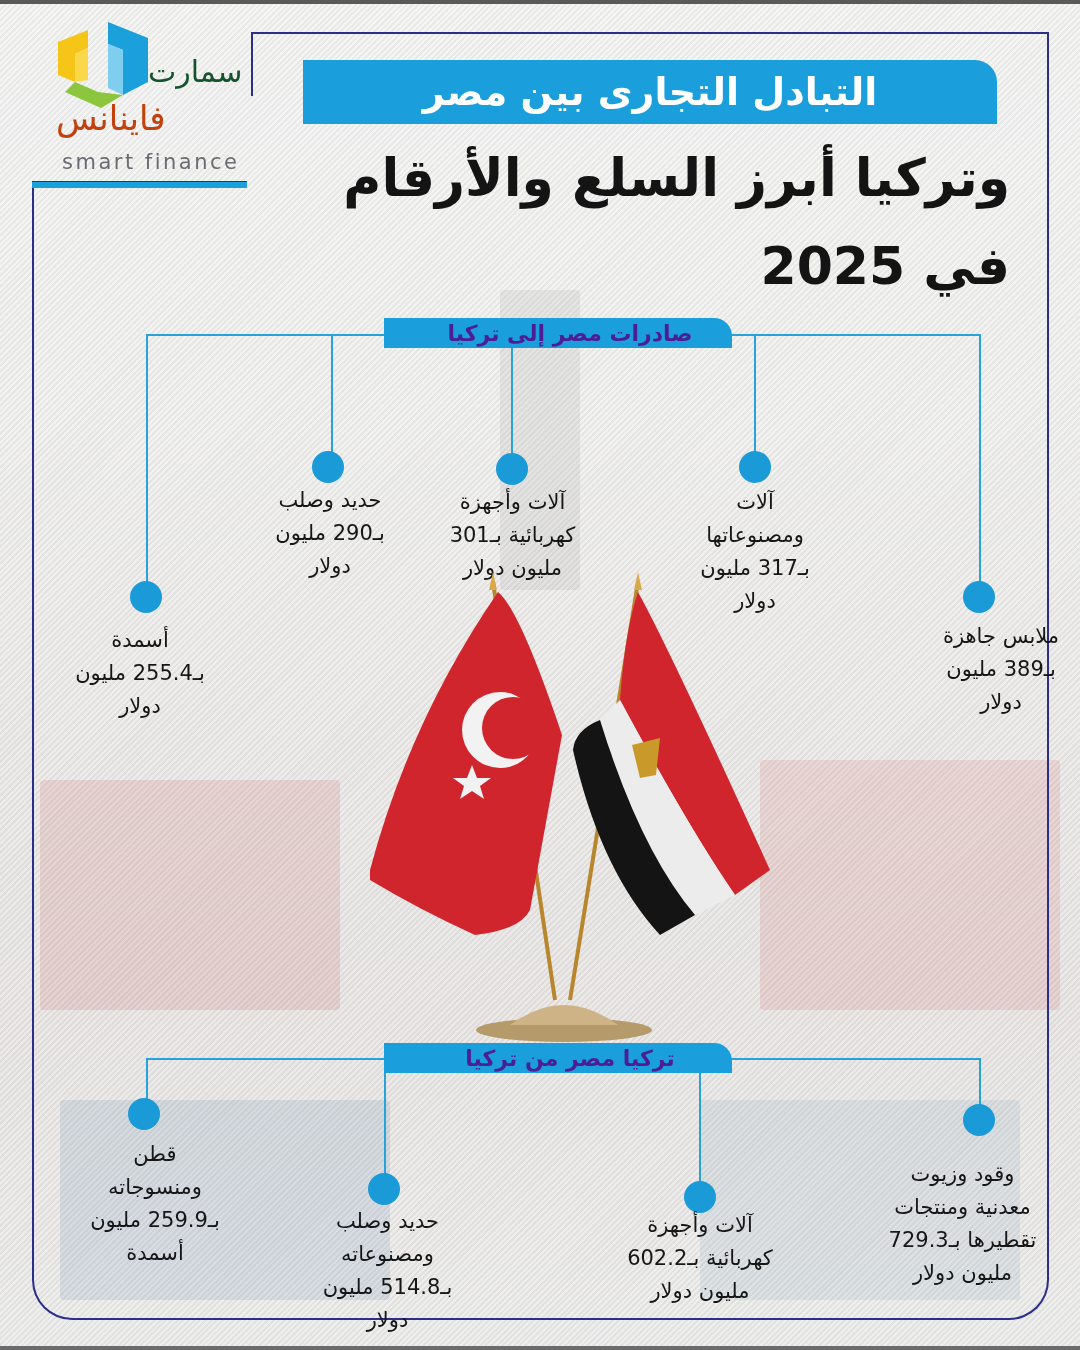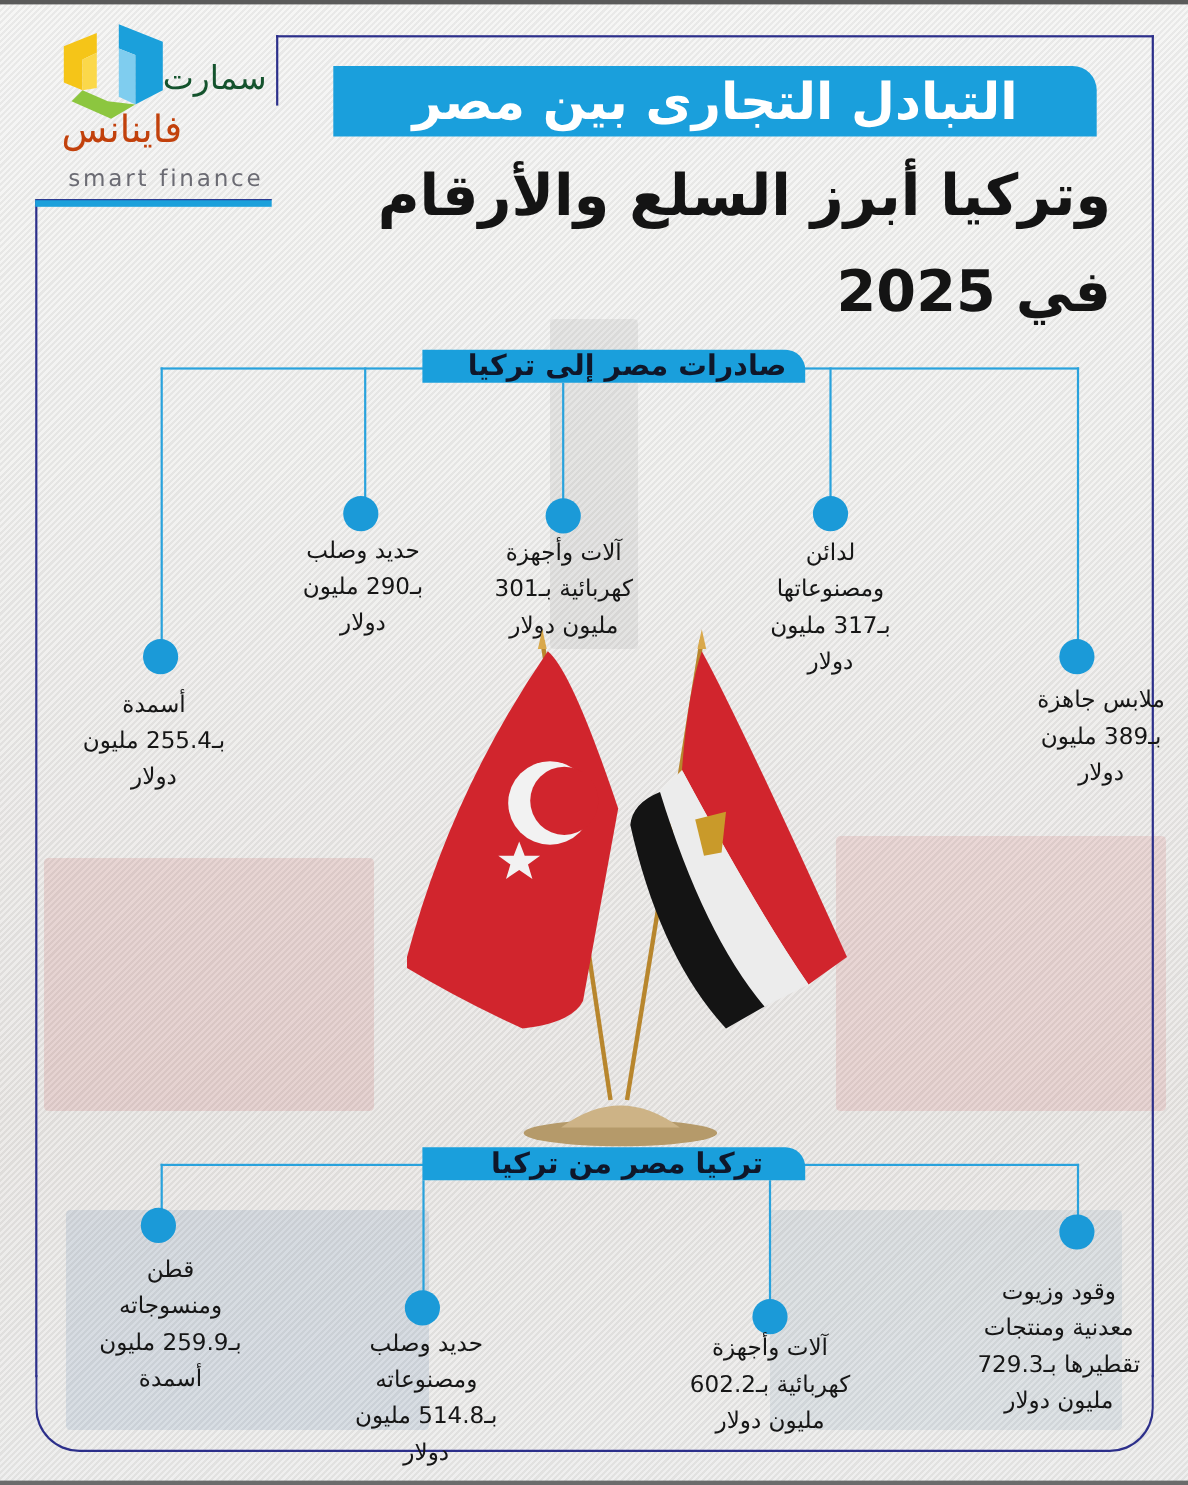--- a/index.html
+++ b/index.html
@@ -31,28 +31,28 @@
   
   .logo { position: absolute; left: 48px; top: 10px; width: 200px; height: 165px; }
   .logo-mark { position: absolute; left: 5px; top: 10px; width: 100px; height: 90px; }
   .logo-ar-top { position: absolute; left: 100px; top: 44px; font-size: 30px; color: #14532d; direction: rtl; font-family: "DejaVu Sans", sans-serif; }
   .logo-ar-main { position: absolute; left: 8px; top: 78px; font-size: 34px; color: #c2410c; direction: rtl; line-height: 60px; font-family: "DejaVu Sans", sans-serif; letter-spacing: 1px; }
   .logo-en { position: absolute; left: 14px; top: 140px; font-size: 21px; color: #6b6b73; letter-spacing: 2.5px; font-family: "DejaVu Sans", sans-serif; }
 
   
   .title-banner { position: absolute; left: 303px; top: 60px; width: 694px; height: 64px;
     background: #1a9fdc; border-radius: 0 22px 0 0; display: flex; align-items: center; justify-content: center; }
-  .title-banner span { color: #fff; font-weight: bold; font-size: 46px; direction: rtl; font-family: "DejaVu Sans", sans-serif; }
+  .title-banner span { color: #fff; font-weight: bold; font-size: 38px; direction: rtl; font-family: "DejaVu Sans", sans-serif; }
   .title-line2 { position: absolute; left: 290px; top: 148px; width: 720px; text-align: right; font-size: 52px; font-weight: bold; color: #141414; direction: rtl; }
   .title-line3 { position: absolute; left: 290px; top: 236px; width: 720px; text-align: right; font-size: 52px; font-weight: bold; color: #141414; direction: rtl; }
 
   
   .section-header { position: absolute; height: 30px; background: #1a9fdc; border-radius: 0 18px 0 0;
     display: flex; align-items: center; justify-content: center; }
-  .section-header span { color: #0f172a; font-weight: bold; font-size: 26px; direction: rtl; margin-left: 24px; }
+  .section-header span { color: #4c1d95; font-weight: bold; font-size: 22px; direction: rtl; margin-left: 24px; }
   .exports-header { left: 384px; top: 318px; width: 348px; }
   .imports-header { left: 384px; top: 1043px; width: 348px; }
 
   .hline { position: absolute; height: 2px; background: #29a2dc; }
   .vline { position: absolute; width: 2px; background: #29a2dc; }
   .dot { position: absolute; width: 32px; height: 32px; border-radius: 50%; background: #1b9ad8; }
 
   .item { position: absolute; text-align: center; direction: rtl; color: #161616; font-size: 21px; line-height: 33px; white-space: pre-line; }
 
   
@@ -106,21 +106,21 @@
 <div class="section-header exports-header">
   <span>صادرات مصر إلى تركيا</span>
 </div>
 
 <div class="dot" style="left:963px;top:581px;"></div>
 <div class="item" style="left:901px;top:620px;width:200px;">ملابس جاهزة
 بـ389 مليون
 دولار</div>
 
 <div class="dot" style="left:739px;top:451px;"></div>
-<div class="item" style="left:660px;top:486px;width:190px;">لدائن
+<div class="item" style="left:660px;top:486px;width:190px;">آلات
 ومصنوعاتها
 بـ317 مليون
 دولار</div>
 
 <div class="dot" style="left:496px;top:453px;"></div>
 <div class="item" style="left:410px;top:486px;width:205px;">آلات وأجهزة
 كهربائية بـ301
 مليون دولار</div>
 
 <div class="dot" style="left:312px;top:451px;"></div>

